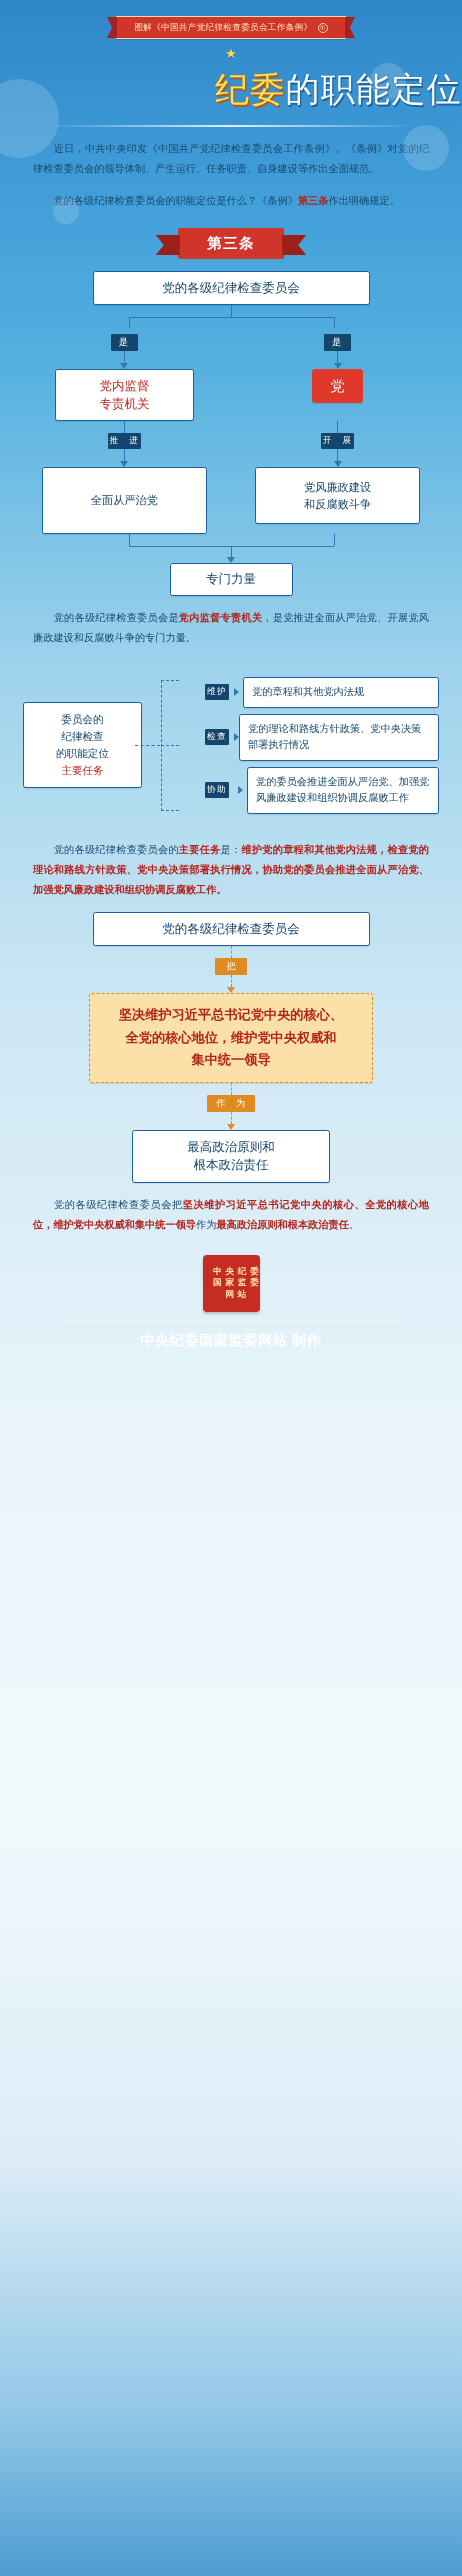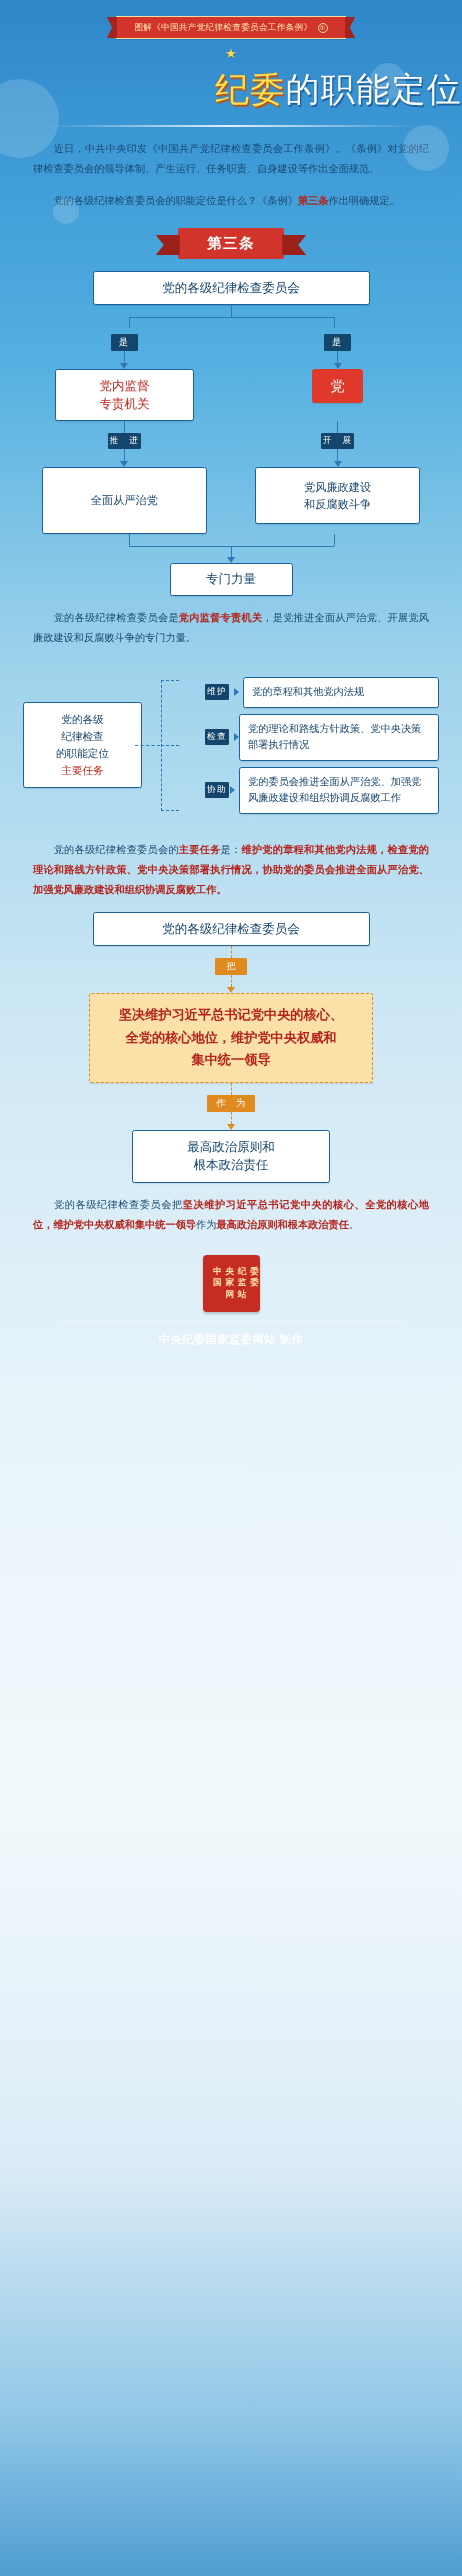--- a/index.html
+++ b/index.html
@@ -150,21 +150,21 @@
   .tag.orange { background:#e08b1f; }
 
   
   .footer { text-align:center; padding: 20px 0 17px; }
   .seal {
     width: 57px; height: 57px; margin: 0 auto 9.2px; border-radius: 4px;
     background: #c62d22; color:#ffe3a6; display:flex; align-items:center; justify-content:flex-end;
     font-size: 8.6px; line-height: 11.2px; font-weight: bold; letter-spacing: 0.7px;
     box-shadow: 0 1.3px 2.6px rgba(0,0,0,.2);
   }
-  .footer-text { color:#ffffff; font-size: 11px; letter-spacing: 0.7px; font-weight: bold; }
+  .footer-text { color:#ffffff; font-size: 14px; letter-spacing: 0.7px; font-weight: bold; }
   .footer-line { width: 343px; height:0.7px; background: rgba(255,255,255,.45); margin: 0 auto 10.6px; }
 </style>
 </head>
 <body>
 
 <div class="page">
 
   <div class="bubble b1"></div>
   <div class="bubble b2"></div>
   <div class="bubble b3"></div>
@@ -290,21 +290,21 @@
     <div class="box" style="width:123px;margin: 0 auto;">专门力量</div>
   </div>
 
   <div class="para">
     <span class="indent"></span><span>党的各级纪律检查委员会是</span><span class="hl">党内监督专责机关</span><span>，是党推进全面从严治党、开展党风廉政建设和反腐败斗争的专门力量。</span>
   </div>
 
   <div class="tree">
     <div class="tree-left">
       <div class="box">
-        <div>党的各级</div>
+        <div>委员会的</div>
         <div>纪律检查</div>
         <div>的职能定位</div>
         <div class="hl" style="color:#c0261d">主要任务</div>
       </div>
     </div>
     <div class="tree-mid">
       <div class="in"></div>
       <div class="spine"></div>
       <div class="stub" style="top:17px"></div>
       <div class="stub" style="top:50%"></div>
@@ -315,21 +315,21 @@
         <div class="tag sm" style="margin-right:4px">维护</div>
         <div class="tri-right"></div>
         <div class="box" style="margin-left:4px">党的章程和其他党内法规</div>
       </div>
       <div class="item">
         <div class="tag sm" style="margin-right:4px">检查</div>
         <div class="tri-right"></div>
         <div class="box" style="">党的理论和路线方针政策、党中央决策部署执行情况</div>
       </div>
       <div class="item">
-        <div class="tag sm" style="margin-right:0">协助</div>
+        <div class="tag sm" style="margin-right:8px">协助</div>
         <div class="tri-right"></div>
         <div class="box" style="margin-left:4px">党的委员会推进全面从严治党、加强党风廉政建设和组织协调反腐败工作</div>
       </div>
     </div>
   </div>
 
   <div class="para">
     <span class="indent"></span><span>党的各级纪律检查委员会的</span><span class="hl">主要任务</span><span>是：</span><span class="hl">维护党的章程和其他党内法规，检查党的理论和路线方针政策、党中央决策部署执行情况，协助党的委员会推进全面从严治党、加强党风廉政建设和组织协调反腐败工作。</span>
   </div>
 

